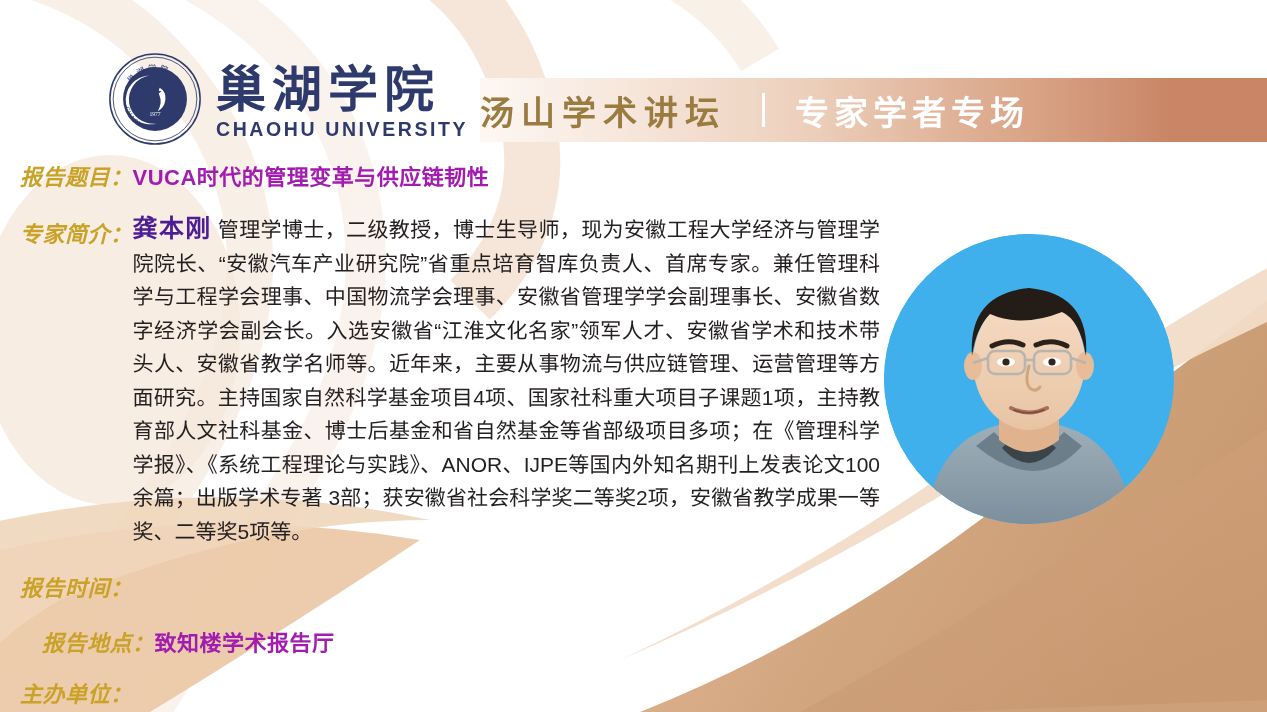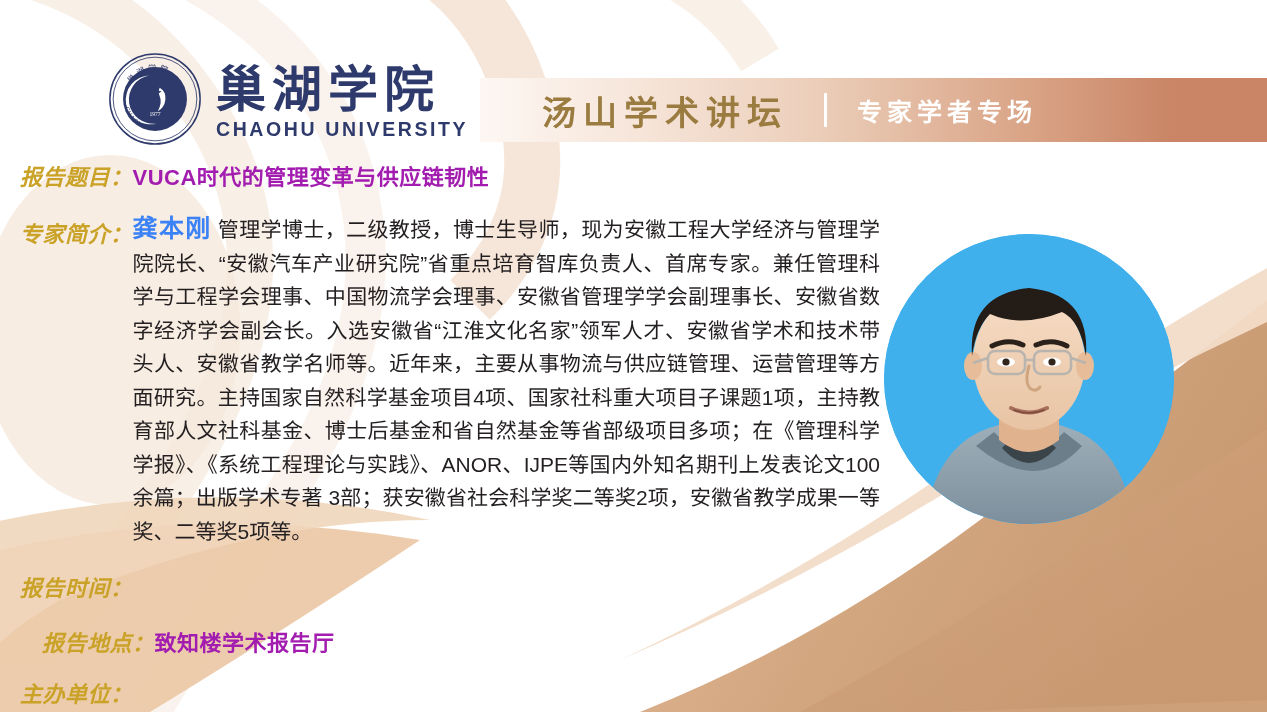--- a/index.html
+++ b/index.html
@@ -84,34 +84,33 @@
         #c98566 100%);
     display: flex;
     align-items: center;
   }
   .banner-main {
     font-family: "DejaVu Serif", "Liberation Serif", serif;
     font-size: 34px;
     font-weight: 700;
     color: #9a7b40;
     letter-spacing: 7px;
-    margin-left: 62px;
     white-space: nowrap;
   }
   .banner-divider {
     width: 3px;
     height: 34px;
     background: #ffffff;
     margin-left: 36px;
     margin-right: 30px;
     flex: 0 0 auto;
   }
   .banner-sub {
     font-family: "DejaVu Serif", "Liberation Serif", serif;
-    font-size: 25px;
+    font-size: 34px;
     font-weight: 600;
     color: #ffffff;
     letter-spacing: 5px;
     white-space: nowrap;
   }
 
   
   .label {
     color: #c9a227;
     font-size: 22px;
@@ -151,21 +150,21 @@
   .bio-body {
     font-size: 21px;
     line-height: 33.5px;
     color: #231f20;
     text-align: justify;
     text-justify: inter-ideograph;
   }
   .bio-name {
     font-size: 25px;
     font-weight: 700;
-    color: #3b82f6;
+    color: #4c1d95;
     letter-spacing: 1px;
   }
 
   .row-time {
     position: absolute;
     left: 20px;
     top: 570px;
     display: flex;
     align-items: baseline;
     justify-content: space-between;

